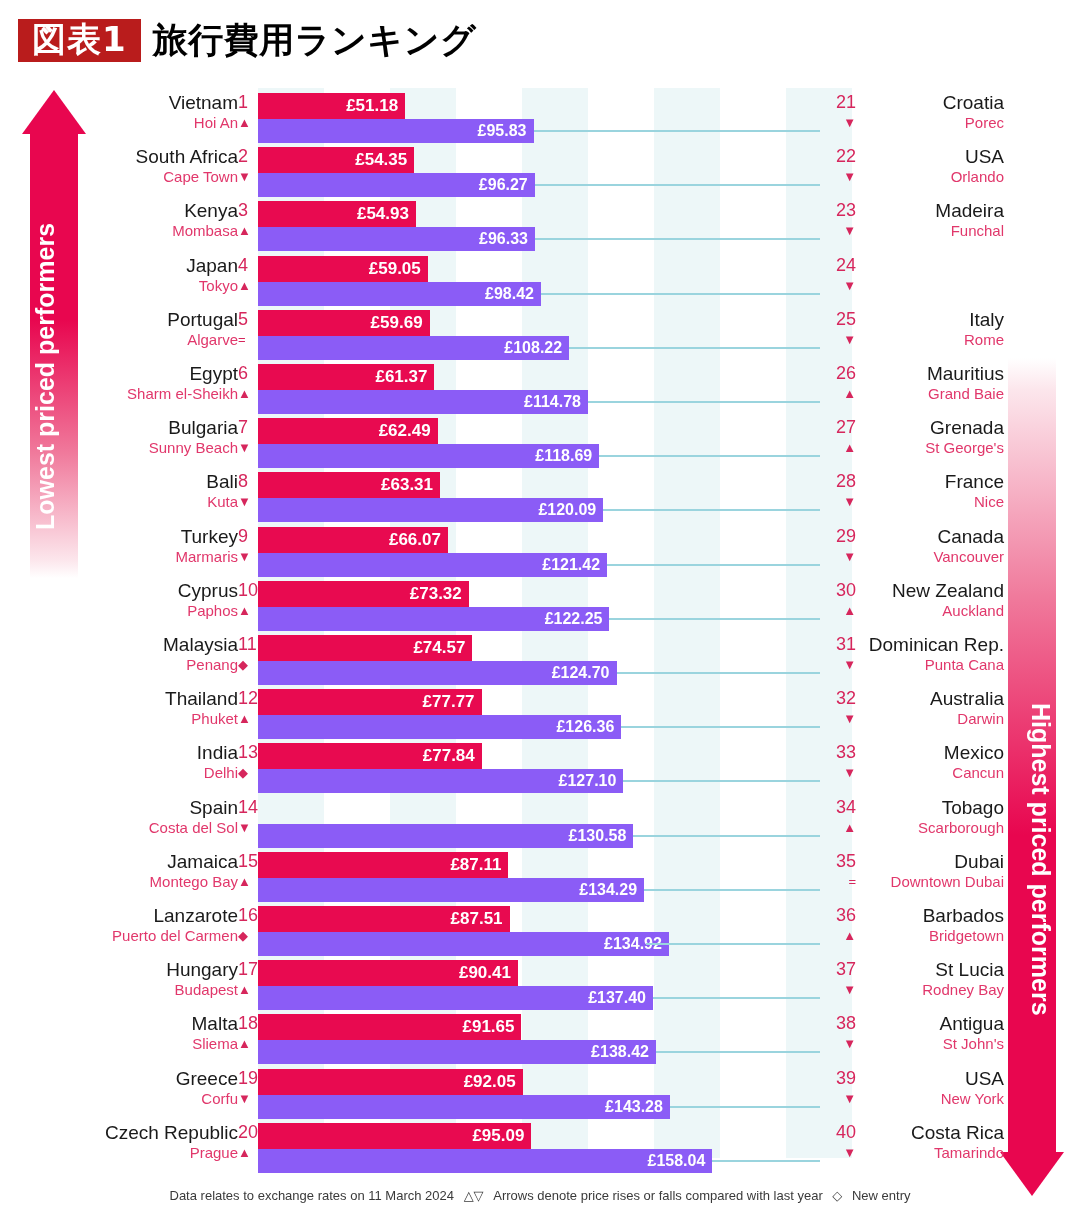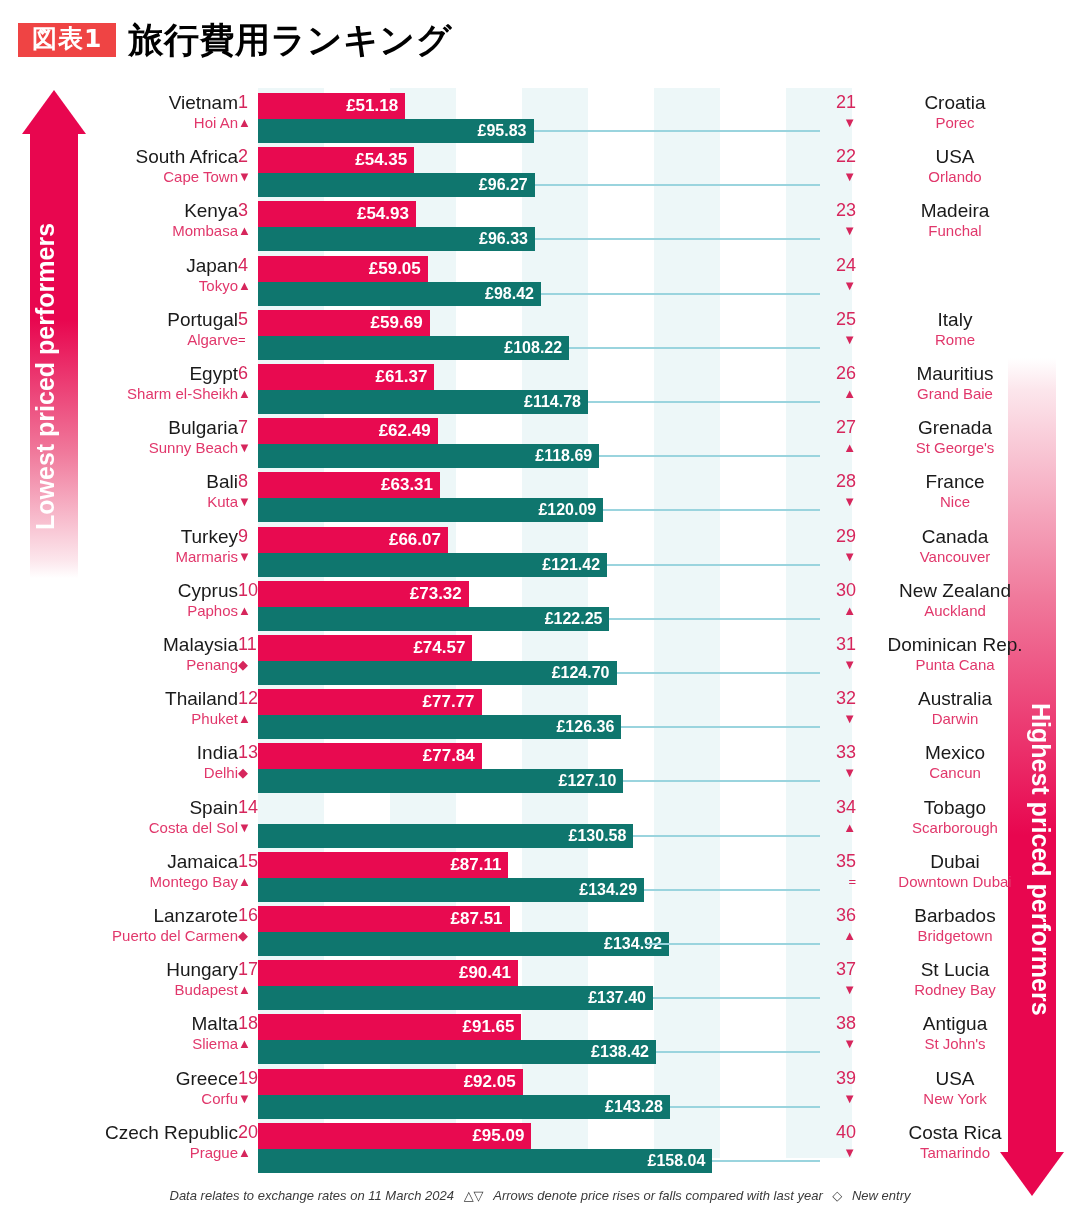--- a/index.html
+++ b/index.html
@@ -9,22 +9,22 @@
     font-family:"Liberation Sans","DejaVu Sans",sans-serif;
     overflow:hidden;
     position:relative;
   }
   
   #header{
     position:absolute;left:18px;top:12px;height:56px;
     display:flex;align-items:center;gap:12px;
   }
   #fig-badge{
-    background:#ef4444;color:#fff;
-    font-size:25px;font-weight:bold;
+    background:#b91c1c;color:#fff;
+    font-size:34px;font-weight:bold;
     padding:3px 14px 6px 14px;
     letter-spacing:1px;
     line-height:1.0;
     font-family:"DejaVu Sans",sans-serif;
   }
   #title-text{
     color:#000;font-size:35px;font-weight:bold;
     letter-spacing:0.5px;
     font-family:"DejaVu Sans",sans-serif;
   }
@@ -74,41 +74,41 @@
   }
   .country{display:block;color:#1a1a1a;font-size:19px;line-height:21px;white-space:nowrap;}
   .city{display:block;color:#E1376B;font-size:15px;line-height:19px;white-space:nowrap;}
 
   .rank-l{position:absolute;left:238px;width:22px;text-align:left;
      color:#D6265C;font-size:18px;line-height:21px;}
   .mark-l{position:absolute;left:238px;top:21px;width:22px;text-align:left;
      color:#D6265C;font-size:13px;line-height:19px;}
 
   .bar-dark{position:absolute;left:258px;top:1px;height:26px;background:#E80A50;}
-  .bar-light{position:absolute;left:258px;top:27px;height:24px;background:#0f766e;}
+  .bar-light{position:absolute;left:258px;top:27px;height:24px;background:#8b5cf6;}
   .bar-val{
     position:absolute;right:7px;top:50%;transform:translateY(-50%);
     color:#ffffff;font-size:17px;font-weight:bold;white-space:nowrap;
   }
   .bar-light .bar-val{font-size:16px;}
 
   .leader{position:absolute;height:2px;background:#9AD4DE;top:38px;}
 
   .rank-r{position:absolute;left:826px;width:30px;text-align:right;
      color:#D6265C;font-size:18px;line-height:21px;}
   .mark-r{position:absolute;left:826px;top:21px;width:30px;text-align:right;
      color:#D6265C;font-size:13px;line-height:19px;}
-  .lbl-right{position:absolute;left:865px;width:180px;text-align:center;}
+  .lbl-right{position:absolute;left:824px;width:180px;text-align:right;}
 
   
   #footer{
     position:absolute;left:0;top:1188px;width:1080px;
     text-align:center;color:#3a3a3a;font-size:13px;
   }
-  #footer span{margin:0 3px;font-style:italic;}
+  #footer span{margin:0 3px;}
   .glyph{font-family:"DejaVu Sans",sans-serif;}
 </style>
 </head>
 <body>
 
 <div id="header">
   <div id="fig-badge">図表1</div>
   <div id="title-text">旅行費用ランキング</div>
 </div>
 

